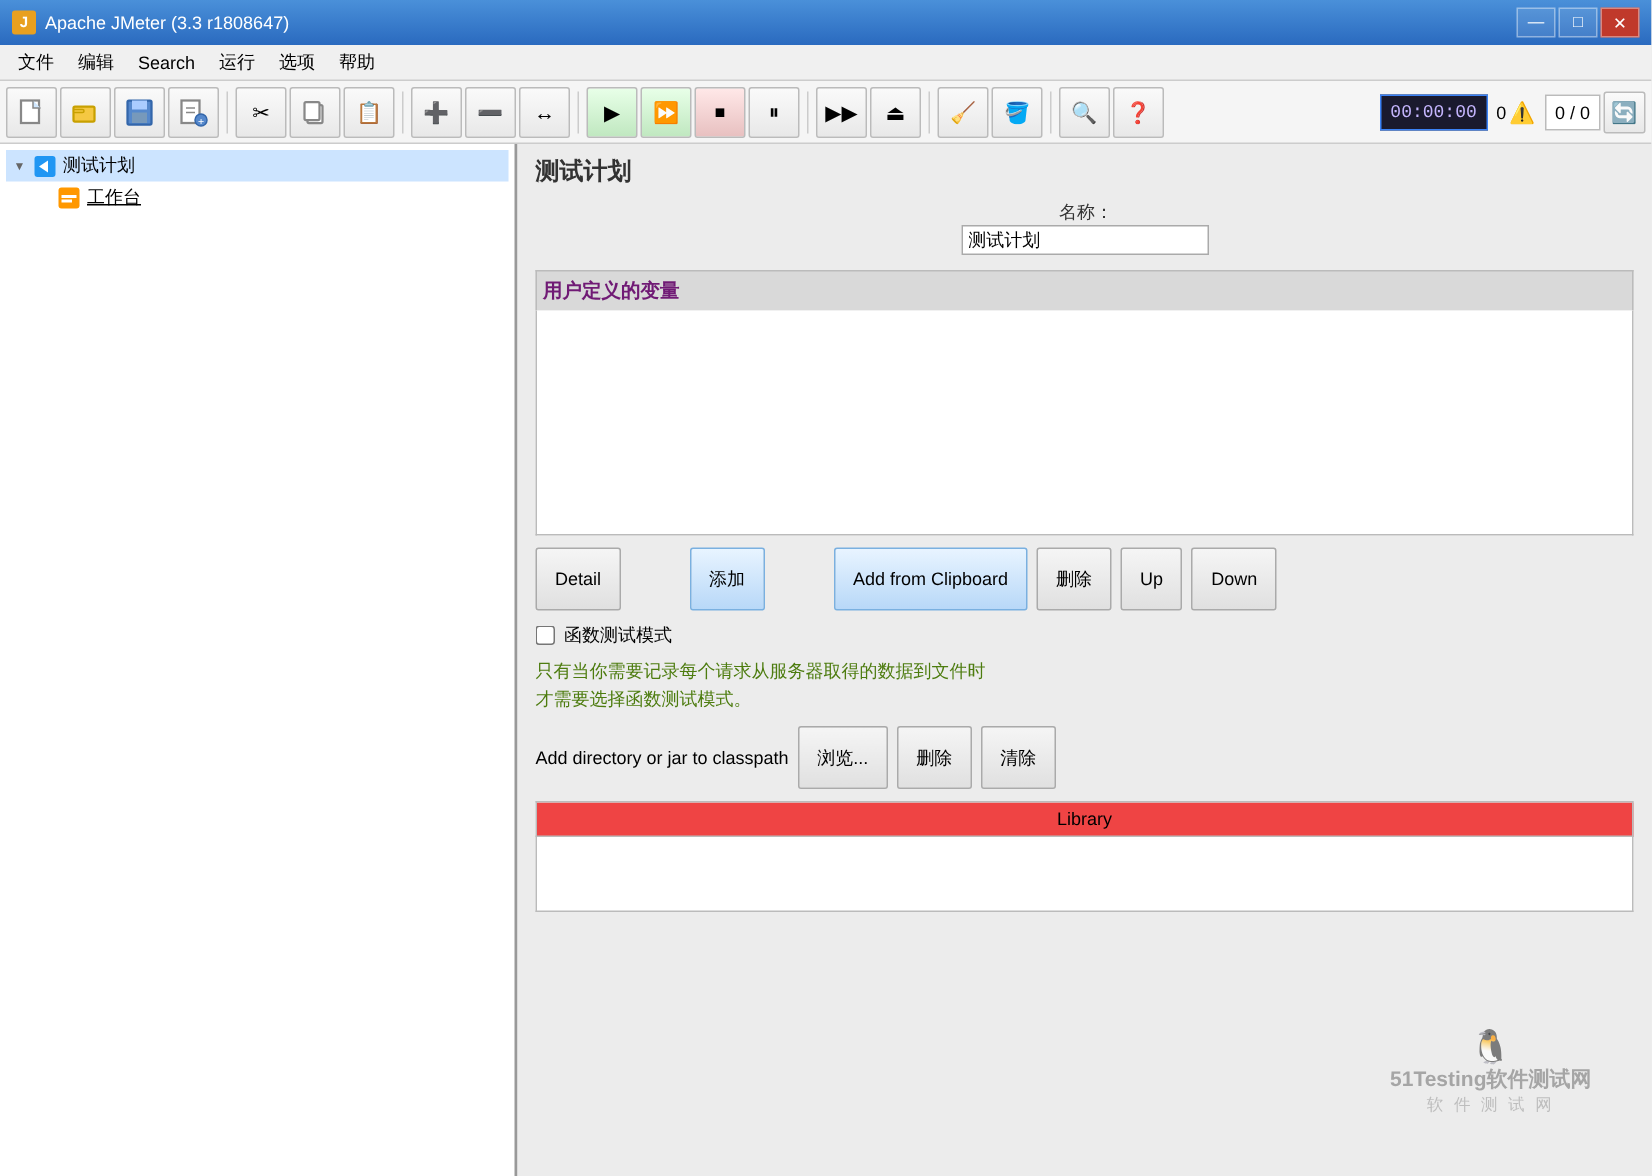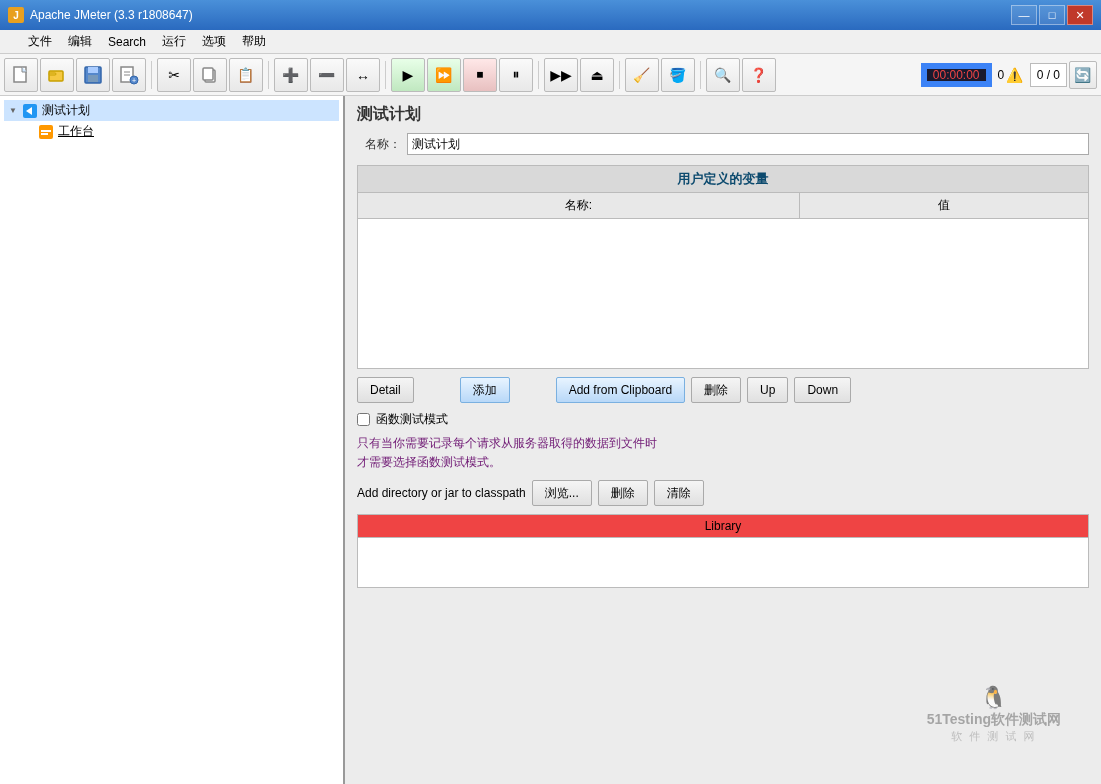--- a/index.html
+++ b/index.html
@@ -21,21 +21,21 @@
     .title-btn { width: 26px; height: 20px; border: 1px solid rgba(255,255,255,0.4); background: rgba(255,255,255,0.1); color: white; font-size: 11px; cursor: pointer; display: flex; align-items: center; justify-content: center; }
     .title-btn.close { background: #c0392b; }
 
     
     .menu-bar {
       background: #f0f0f0;
       border-bottom: 1px solid #ccc;
       height: 24px;
       display: flex;
       align-items: center;
-      padding: 0 20px;
+      padding: 0 4px;
     }
     .menu-item { padding: 2px 8px; cursor: pointer; font-size: 12px; }
 
     
     .toolbar {
       background: #f5f5f5;
       border-bottom: 1px solid #ccc;
       height: 42px;
       display: flex;
       align-items: center;
@@ -50,25 +50,25 @@
       cursor: pointer;
       display: flex;
       align-items: center;
       justify-content: center;
       font-size: 14px;
       border-radius: 2px;
     }
     .toolbar-separator { width: 1px; height: 28px; background: #ccc; margin: 0 3px; }
     .toolbar-time {
       background: #1a1a2e;
-      color: #ef4444;
+      color: #c4b5fd;
       padding: 2px 6px;
-      font-family: Liberation Sans, sans-serif;
-      font-size: 12px;
-      border: 6px solid #3b82f6;
+      font-family: Liberation Mono, monospace;
+      font-size: 12px;
+      border: 1px solid #3b82f6;
       height: 24px;
       display: flex;
       align-items: center;
     }
     .toolbar-counter {
       background: white;
       border: 1px solid #bbb;
       padding: 2px 6px;
       font-size: 12px;
       height: 24px;
@@ -115,48 +115,48 @@
       font-weight: bold;
       margin-bottom: 8px;
       color: #333;
     }
 
     
     .form-row {
       display: flex;
       align-items: center;
       margin-bottom: 4px;
+      flex-direction: column;
     }
     .form-label {
       width: 50px;
       text-align: right;
       padding-right: 6px;
       font-size: 12px;
       color: #333;
     }
     .form-input {
       flex: 1;
       height: 22px;
       border: 1px solid #aaa;
       background: white;
       padding: 2px 4px;
       font-size: 12px;
     }
 
     
     .section-title {
-      text-align: center;
       font-size: 13px;
       font-weight: bold;
       background: #d9d9d9;
       padding: 4px;
       border: 1px solid #bbb;
       border-bottom: none;
       margin-top: 10px;
-      color: #0c4a6e;
+      color: #701a75;
     }
     .variables-table {
       width: 100%;
       border-collapse: collapse;
       background: white;
     }
     .variables-table th {
       background: #e8e8e8;
       border: 1px solid #bbb;
       padding: 4px 8px;
@@ -172,21 +172,21 @@
     }
 
     
     .btn-row {
       display: flex;
       gap: 6px;
       margin: 8px 0;
       align-items: center;
     }
     .btn {
-      padding: 4px 12px;
+      padding: 20px 12px;
       border: 1px solid #aaa;
       background: linear-gradient(to bottom, #f5f5f5, #e0e0e0);
       cursor: pointer;
       font-size: 12px;
       border-radius: 2px;
       height: 26px;
       display: flex;
       align-items: center;
     }
     .btn-primary { background: linear-gradient(to bottom, #e8f4ff, #b8d8f8); border-color: #7ab0e0; margin-left: 40px; }
@@ -197,21 +197,21 @@
       align-items: center;
       gap: 6px;
       margin: 6px 0;
       font-size: 12px;
     }
     .check-row input[type="checkbox"] { width: 13px; height: 13px; }
 
     
     .desc-text {
       font-size: 12px;
-      color: #701a75;
+      color: #4d7c0f;
       line-height: 1.6;
       margin: 6px 0;
     }
 
     
     .classpath-row {
       display: flex;
       align-items: center;
       gap: 6px;
       margin: 8px 0;
@@ -399,28 +399,20 @@
   <div class="right-panel" style="position:relative;">
     <div class="panel-title">测试计划</div>
 
     <div class="form-row">
       <span class="form-label">名称：</span>
       <input class="form-input" type="text" value="测试计划" style="">
     </div>
 
 
     <div class="section-title">用户定义的变量</div>
-    <table class="variables-table">
-      <thead>
-        <tr>
-          <th>名称:</th>
-          <th>值</th>
-        </tr>
-      </thead>
-    </table>
     <div class="variables-body"></div>
 
     <div class="btn-row">
       <button class="btn">Detail</button>
       <button class="btn btn-primary">添加</button>
       <button class="btn btn-primary">Add from Clipboard</button>
       <button class="btn">删除</button>
       <button class="btn">Up</button>
       <button class="btn">Down</button>
     </div>

